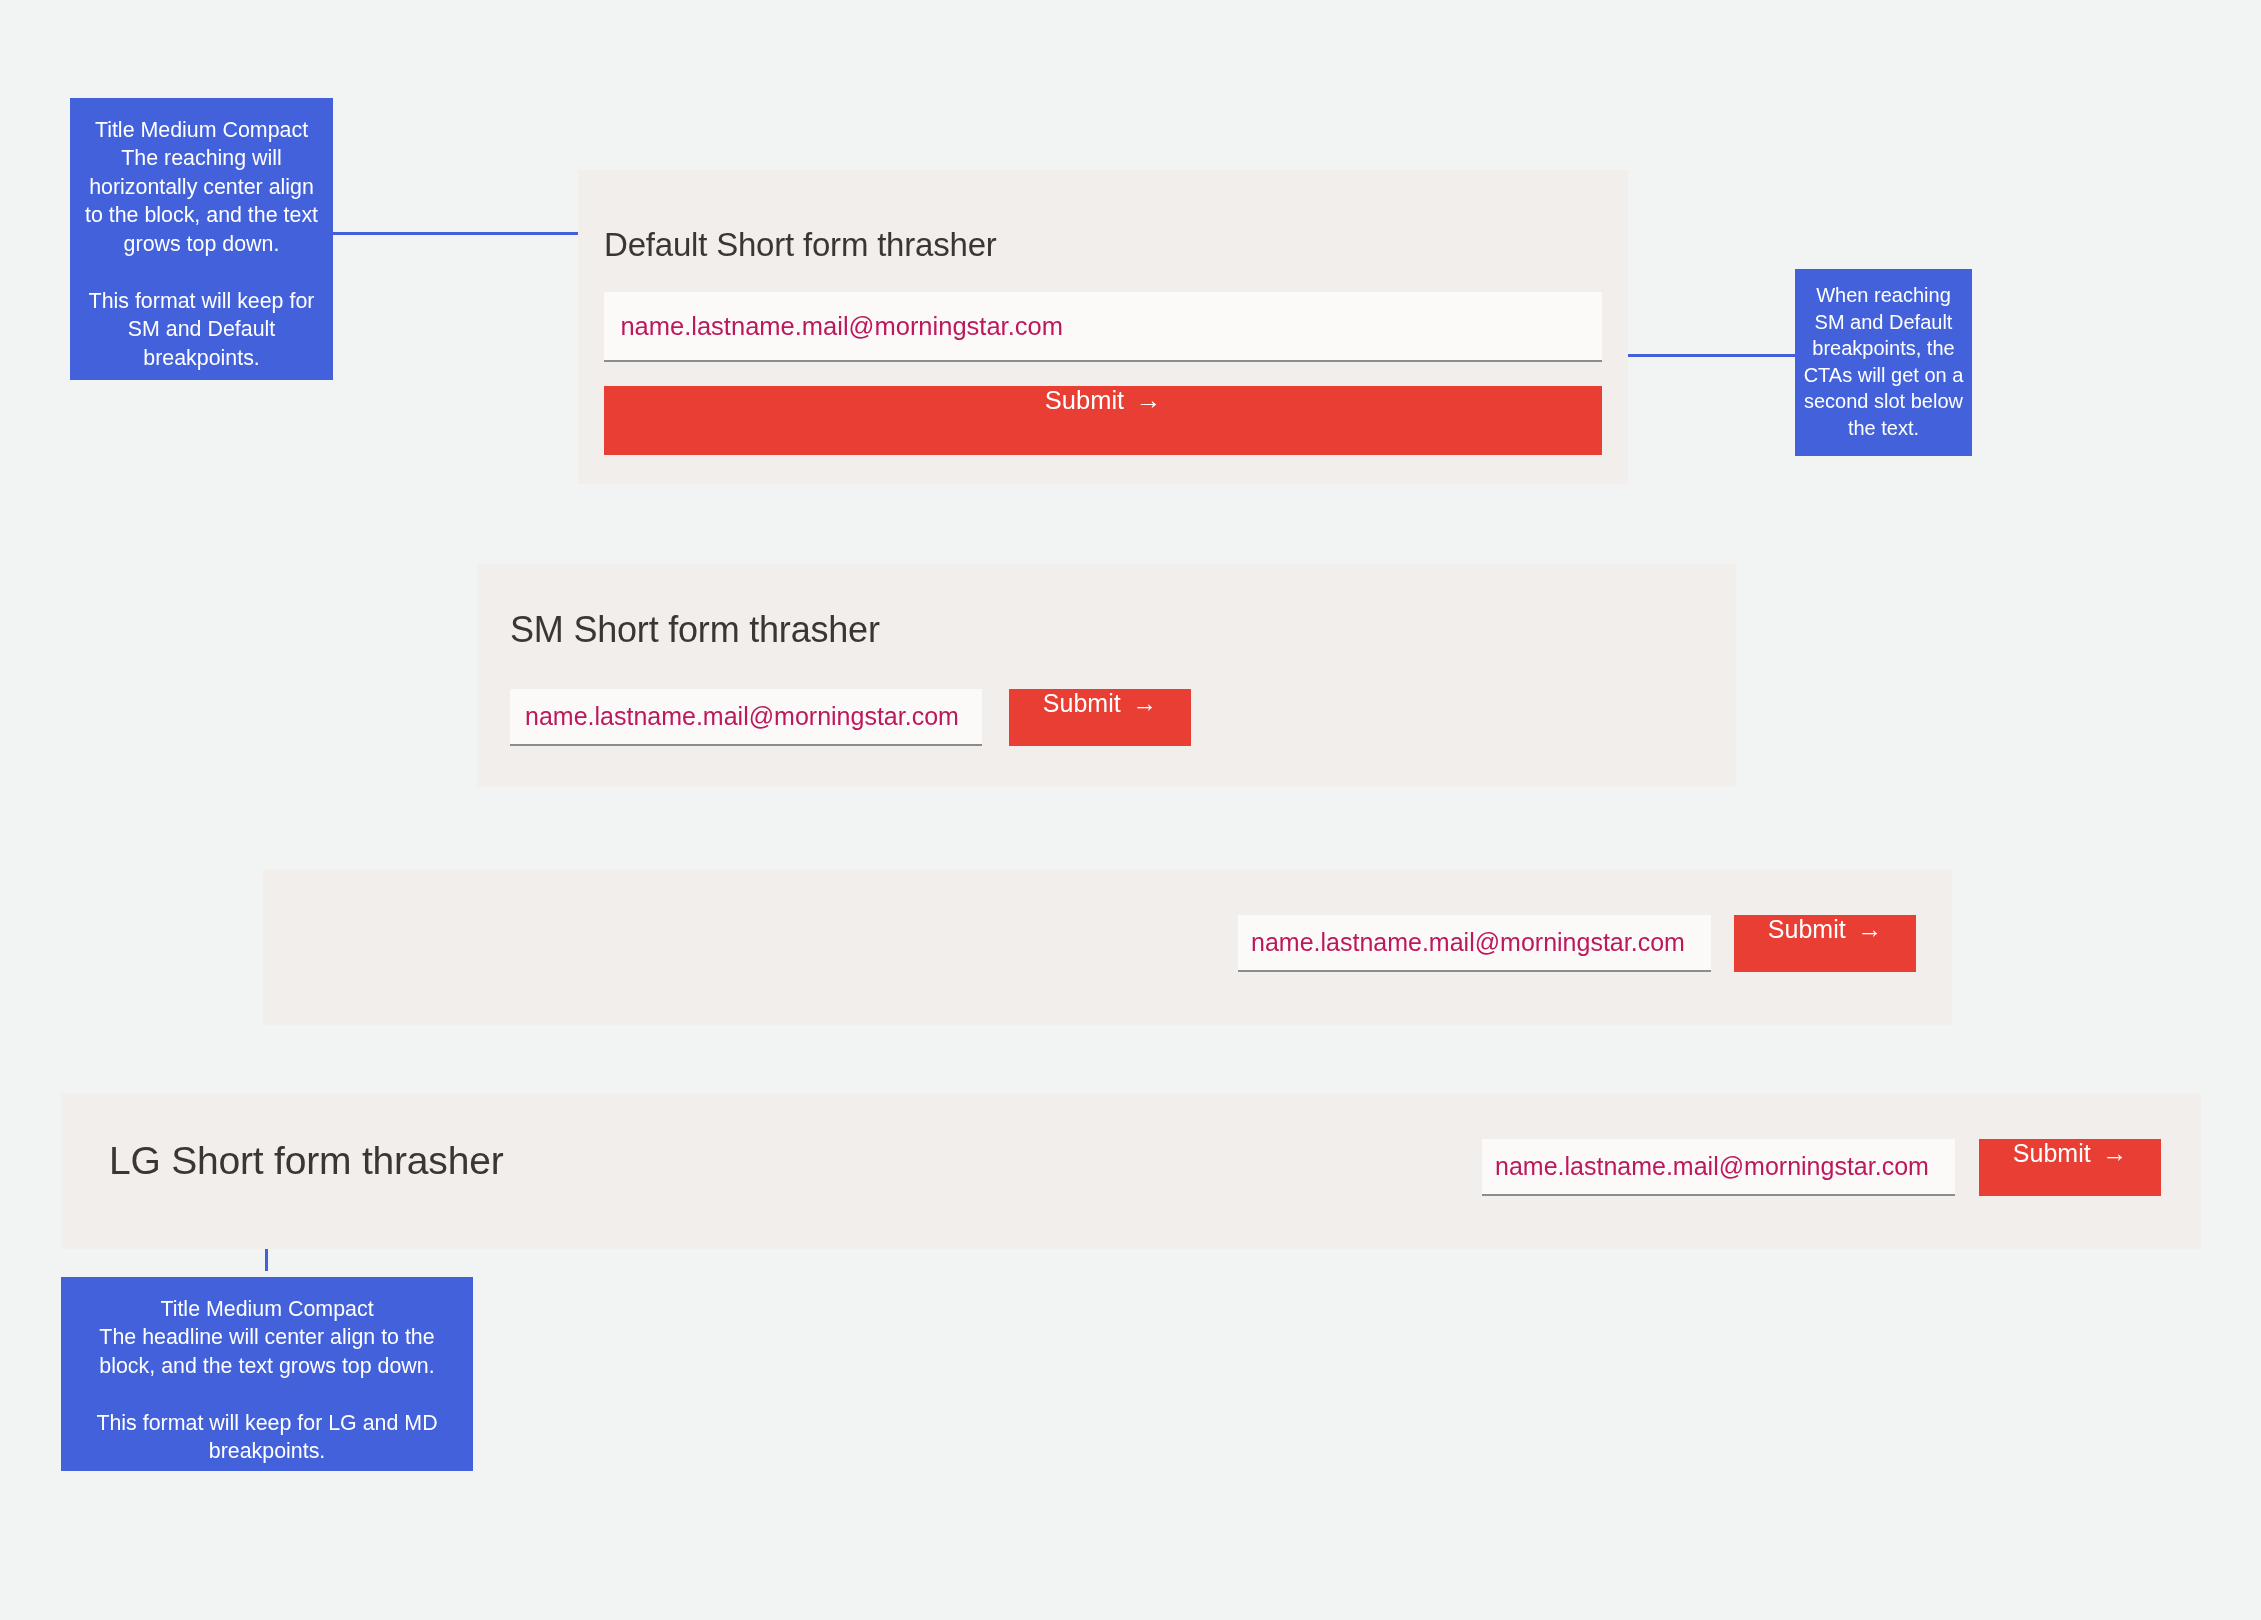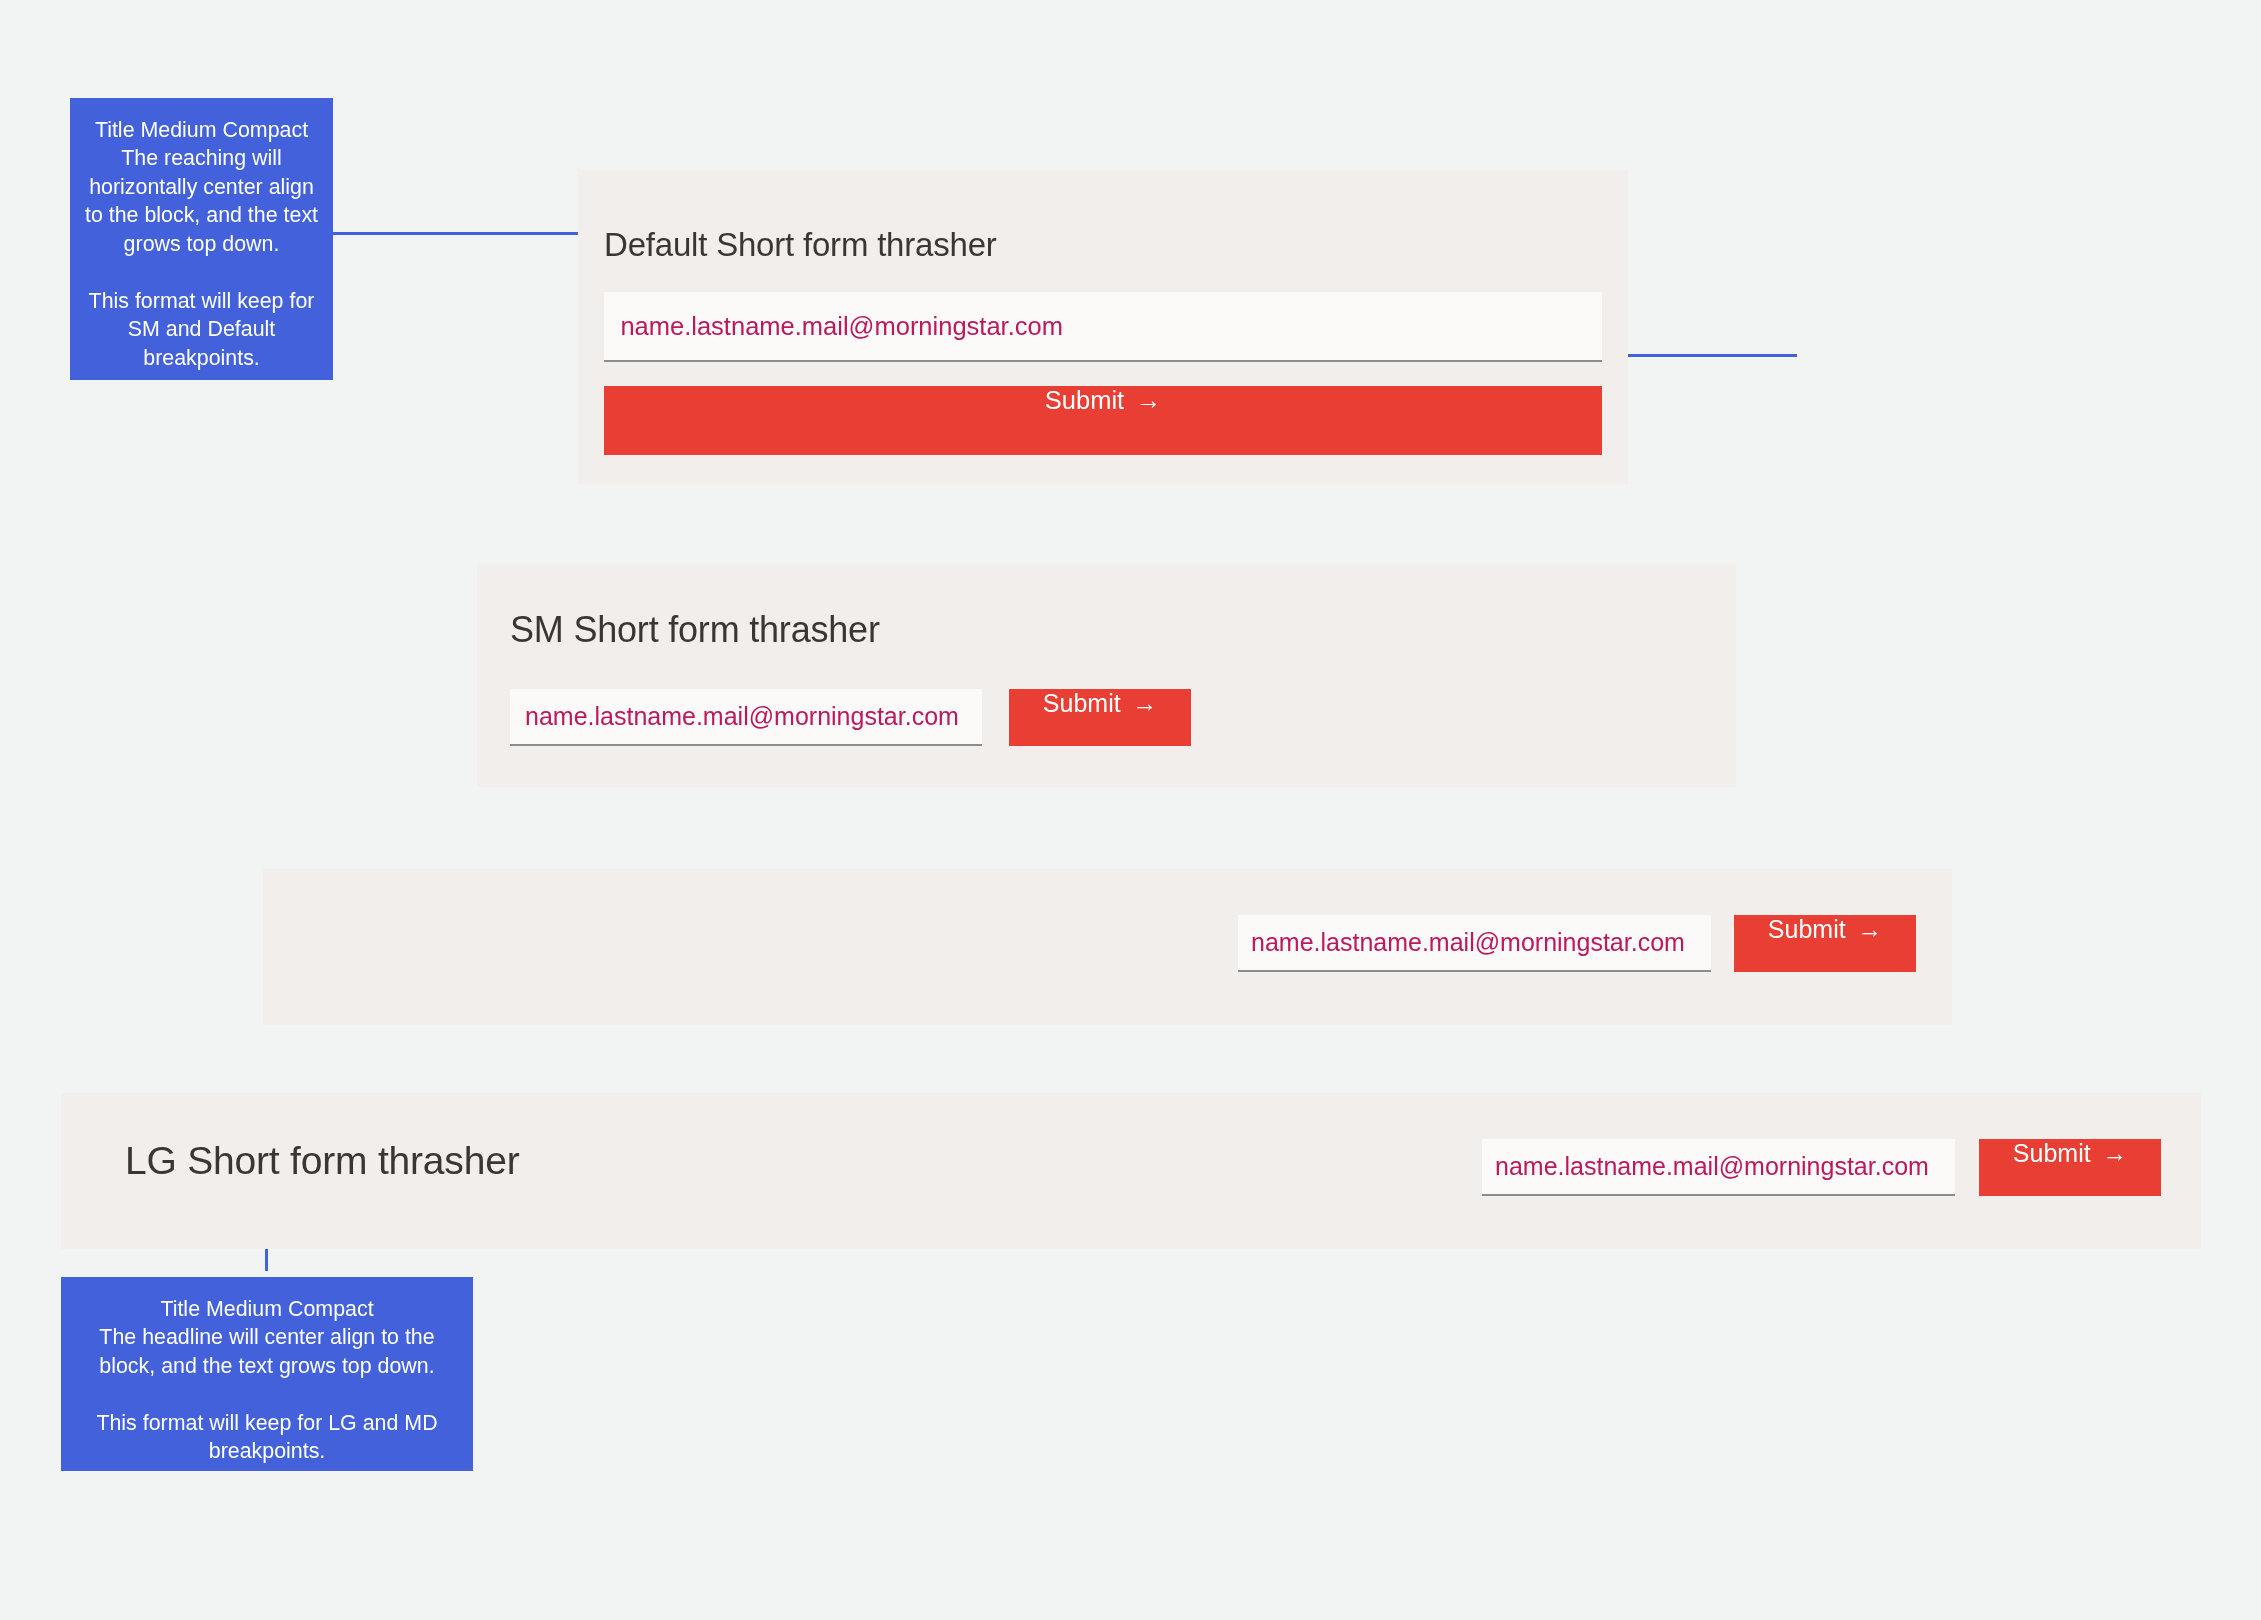--- a/index.html
+++ b/index.html
@@ -160,21 +160,21 @@
 
   
   #card-lg {
     left: 61px;
     top: 1093px;
     width: 2140px;
     height: 156px;
   }
   #card-lg .card-title {
     position: absolute;
-    left: 64px;
+    left: 48px;
     top: 46px;
     font-size: 39px;
     text-align: right;
   }
   #card-lg .email-field {
     position: absolute;
     left: 1421px;
     top: 46px;
     width: 473px;
     height: 57px;
@@ -346,20 +346,23 @@
       <span class="arrow">→</span>
     </div>
   </div>
 
   <div class="callout" id="callout-headline-default">
     <p>Title Medium Compact</p>
     <p>The reaching will horizontally center align to the block, and the text grows top down.</p>
     <p class="spacer-before">This format will keep for SM and Default breakpoints.</p>
   </div>
 
+  <div class="callout" id="callout-cta-note">
+    <p>When reaching SM and Default breakpoints, the CTAs will get on a second slot below the text.</p>
+  </div>
 
   <div class="callout" id="callout-headline-lg">
     <p>Title Medium Compact</p>
     <p>The headline will center align to the block, and the text grows top down.</p>
     <p class="spacer-before">This format will keep for LG and MD breakpoints.</p>
   </div>
 
 </div>
 
 

